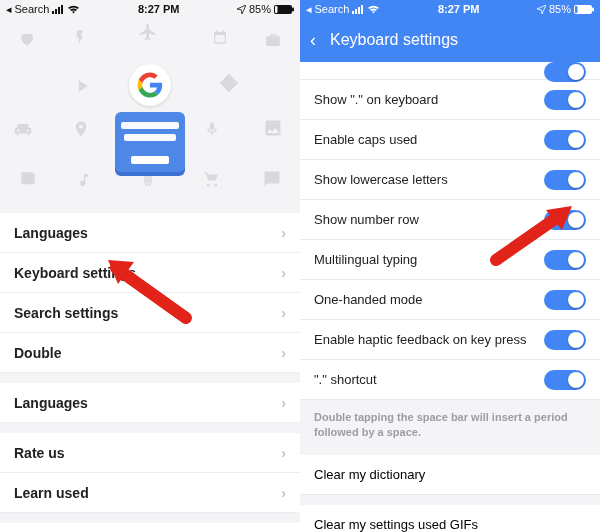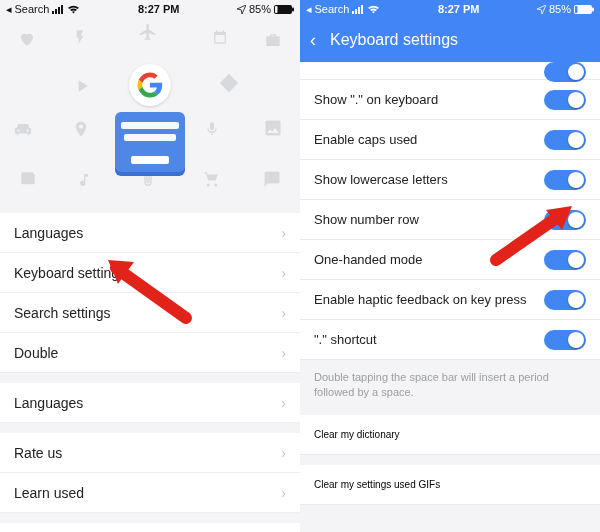--- a/index.html
+++ b/index.html
@@ -15,37 +15,37 @@
   .bg-icons svg.faint { position: absolute; fill: #d7d9dc; }
 
   .gboard-wrap { position: absolute; left: 50%; top: 46px; transform: translateX(-50%); text-align: center; }
   .gboard { width: 70px; height: 60px; background: #4f87e6; border-radius: 6px; position: relative; margin-top: 6px; box-shadow: 0 4px 0 #3b6fd1; }
   .gboard .keyrow { position: absolute; left: 6px; right: 6px; height: 7px; background: #fff; border-radius: 2px; opacity: .95; }
   .gboard .keyrow.r1 { top: 10px; }
   .gboard .keyrow.r2 { top: 22px; width: 52px; left: 9px; }
   .gboard .space { position: absolute; left: 16px; right: 16px; bottom: 8px; height: 8px; background: #fff; border-radius: 2px; }
   .g-circle { width: 42px; height: 42px; border-radius: 50%; background: #fff; display: flex; align-items: center; justify-content: center; margin: 0 auto; position: relative; z-index: 2; box-shadow: 0 1px 3px rgba(0,0,0,.15); }
 
-  .group { margin-top: 10px; background: transparent; }
+  .group { margin-top: 10px; background: transparent; font-weight: bold; }
   .row { height: 40px; background: #fff; border-bottom: 1px solid #eceef0; display: flex; align-items: center; justify-content: space-between; padding: 0 14px; font-size: 14px; color: #222; }
   .row .chev { color: #c2c4c8; }
   .group + .group { margin-top: 10px; }
 
   .arrow { position: absolute; z-index: 10; pointer-events: none; }
 
   .header2 { height: 44px; background: #4285f4; color: #fff; display: flex; align-items: center; padding: 0 10px; font-size: 16px; }
   .header2 .back { color: #fff; margin-right: 14px; font-size: 18px; }
   .header2 .title { }
 
   .panel.right .row { height: 40px; border-bottom: 1px solid #e8e9ec; font-size: 13px; }
   .toggle { width: 42px; height: 20px; background: #4285f4; border-radius: 20px; position: relative; }
   .toggle::after { content: ""; position: absolute; width: 16px; height: 16px; border-radius: 50%; background: #fff; top: 2px; right: 2px; box-shadow: 0 1px 2px rgba(0,0,0,.3); }
 
-  .note { font-size: 11px; color: #9a9da2; padding: 10px 14px 14px; line-height: 1.4; }
-  .panel.right .plain-row { height: 40px; background: #fff; border-bottom: 1px solid #e8e9ec; display: flex; align-items: center; padding: 0 14px; font-size: 10px; }
+  .note { font-size: 11px; color: #9a9da2; padding: 10px 14px 14px; line-height: 1.4; font-weight: bold; }
+  .panel.right .plain-row { height: 40px; background: #fff; border-bottom: 1px solid #e8e9ec; display: flex; align-items: center; padding: 0 14px; font-size: 13px; }
 
   .peek-toggle { height: 18px; background: #fff; border-bottom: 1px solid #e8e9ec; display: flex; justify-content: flex-end; align-items: flex-end; padding: 0 14px 1px; }
 </style>
 </head>
 <body>
 
 <div class="panel left">
   <div class="statusbar">
     <div class="sb-left">
       <span>◂</span>
@@ -232,20 +232,24 @@
     </div>
   <div class="row">
       <span>Show lowercase letters</span>
       <div class="toggle"></div>
     </div>
   <div class="row">
       <span>Show number row</span>
       <div class="toggle"></div>
     </div>
   <div class="row">
+      <span>Multilingual typing</span>
+      <div class="toggle"></div>
+    </div>
+  <div class="row">
       <span>One-handed mode</span>
       <div class="toggle"></div>
     </div>
   <div class="row">
       <span>Enable haptic feedback on key press</span>
       <div class="toggle"></div>
     </div>
   <div class="row">
       <span>"." shortcut</span>
       <div class="toggle"></div>

